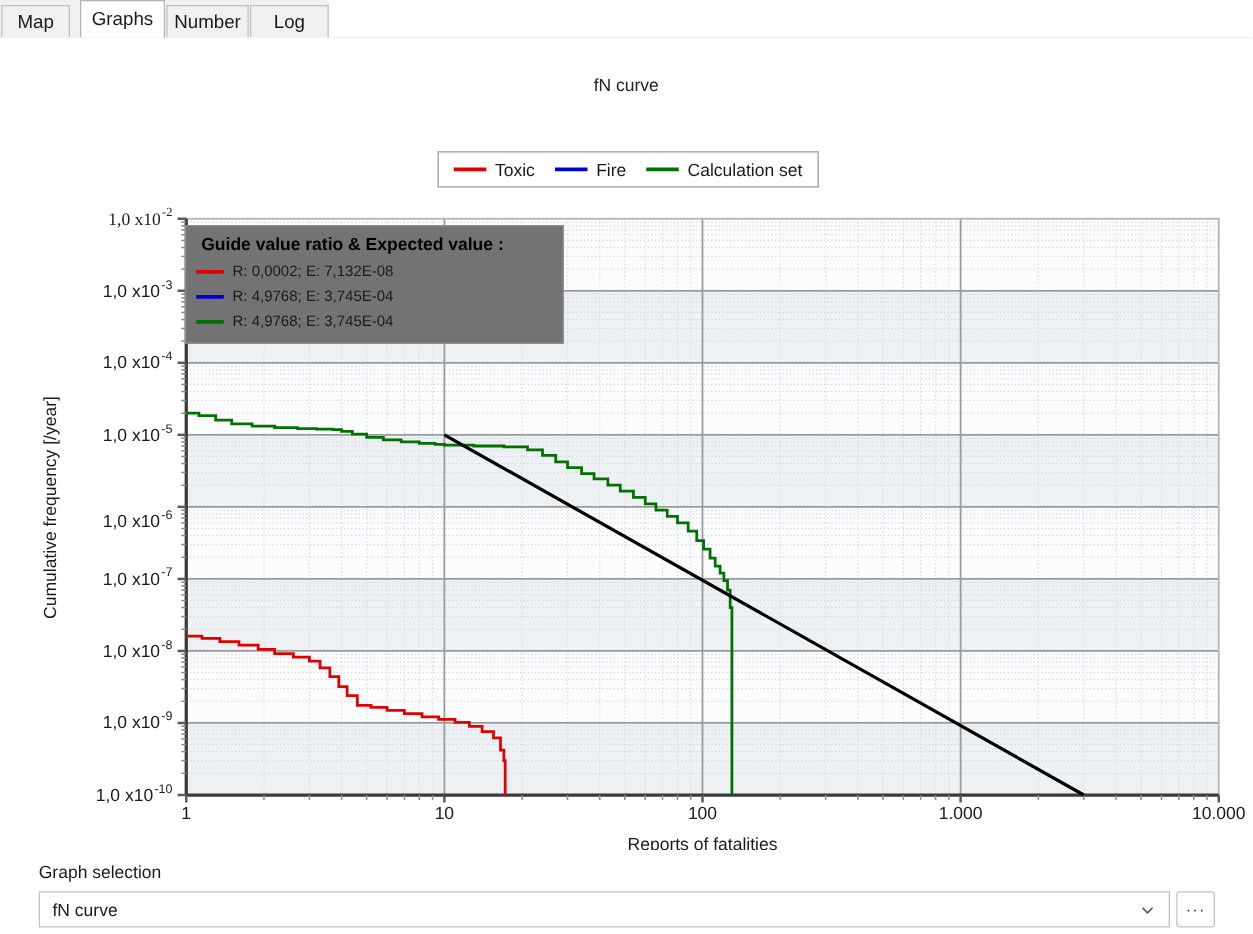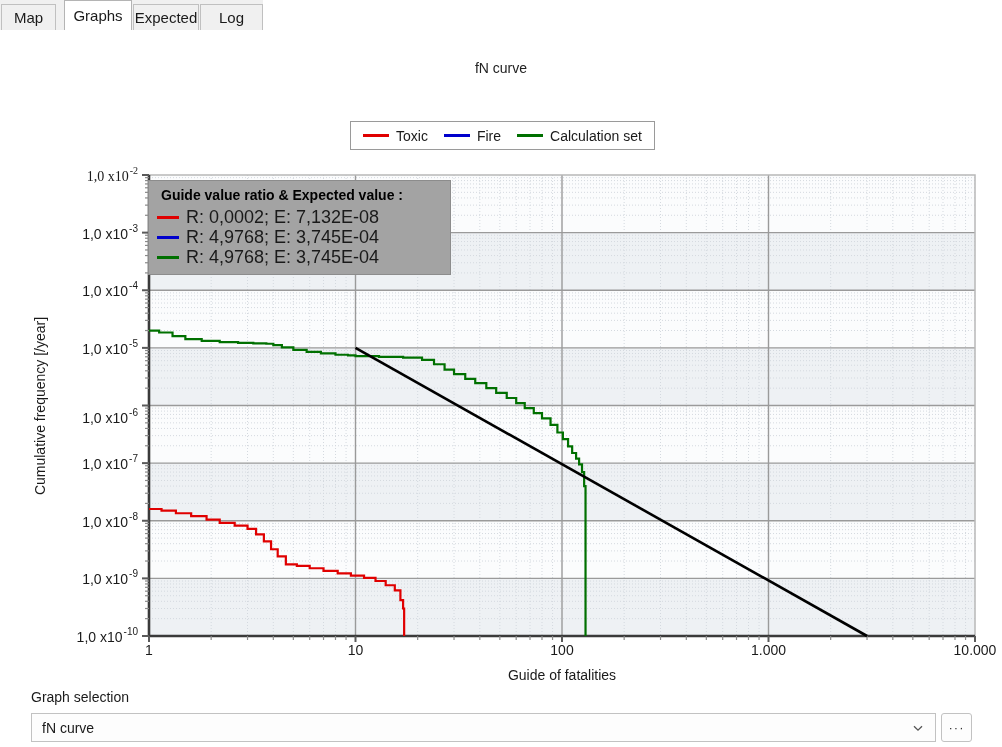--- a/index.html
+++ b/index.html
@@ -135,40 +135,40 @@
     text-align: center;
     white-space: nowrap;
   }
 
   
   .infobox {
     position: absolute;
     left: 148px; top: 150px;
     width: 303px;
     box-sizing: border-box;
-    background: #a3a3a3;
+    background: #737373;
     border: 1px solid #8c8c8c;
     padding: 6px 8px 7px 8px;
     z-index: 20;
   }
   .infobox-title {
     font-size: 14px;
     font-weight: bold;
     color: #000;
     margin-bottom: 4px;
     margin-left: 4px;
   }
   .infobox-row {
     display: flex;
     align-items: center;
     gap: 7px;
     height: 20px;
   }
   .infobox-swatch { display: block; width: 22px; height: 3px; }
-  .infobox-text { font-size: 18px; color: #1a1a1a; white-space: nowrap; }
+  .infobox-text { font-size: 12px; color: #1a1a1a; white-space: nowrap; }
 
   
   .bottom {
     position: absolute;
     left: 0; top: 680px;
     width: 874px; height: 67px;
     background: #ffffff;
   }
   .graphsel-label {
     position: absolute;
@@ -219,21 +219,21 @@
 
   <div class="tabstrip">
     <div class="tab-filler"></div>
     <div class="tab" id="tab0" style="left:1px;width:55px;">
       <span>Map</span>
     </div>
     <div class="tab selected" id="tab1" style="left:64px;width:68px;">
       <span>Graphs</span>
     </div>
     <div class="tab" id="tab2" style="left:133px;width:66px;">
-      <span>Expected</span>
+      <span>Number</span>
     </div>
     <div class="tab" id="tab3" style="left:200px;width:63px;">
       <span>Log</span>
     </div>
   </div>
 
   <div class="canvas">
 
     <div class="chart-title">fN curve</div>
 
@@ -246,21 +246,21 @@
           <span class="legend-swatch" style="background: rgb(0, 0, 204);"></span>
           <span class="legend-text">Fire</span>
         </div>
         <div class="legend-entry">
           <span class="legend-swatch" style="background: rgb(0, 112, 0);"></span>
           <span class="legend-text">Calculation set</span>
         </div>
       </div>
 
     <div class="ylabel">Cumulative frequency [/year]</div>
-    <div class="xlabel">Guide of fatalities</div>
+    <div class="xlabel">Reports of fatalities</div>
 
     <div class="plot-wrap">
       <svg class="plot" id="plot-svg" width="1002" height="650">
           <rect x="149" y="145" width="826" height="461" fill="#fbfcfd"></rect>
           <rect x="149" y="548.375" width="826" height="57.625" fill="#eef1f4"></rect>
           <rect x="149" y="433.125" width="826" height="57.625" fill="#eef1f4"></rect>
           <rect x="149" y="317.875" width="826" height="57.625" fill="#eef1f4"></rect>
           <rect x="149" y="202.625" width="826" height="57.625" fill="#eef1f4"></rect>
           <line x1="149" y1="588.653146499863" x2="975" y2="588.653146499863" stroke="#d4d9df" stroke-width="1" stroke-dasharray="1 2"></line>
           <line x1="149" y1="578.5058876967795" x2="975" y2="578.5058876967795" stroke="#d4d9df" stroke-width="1" stroke-dasharray="1 2"></line>

